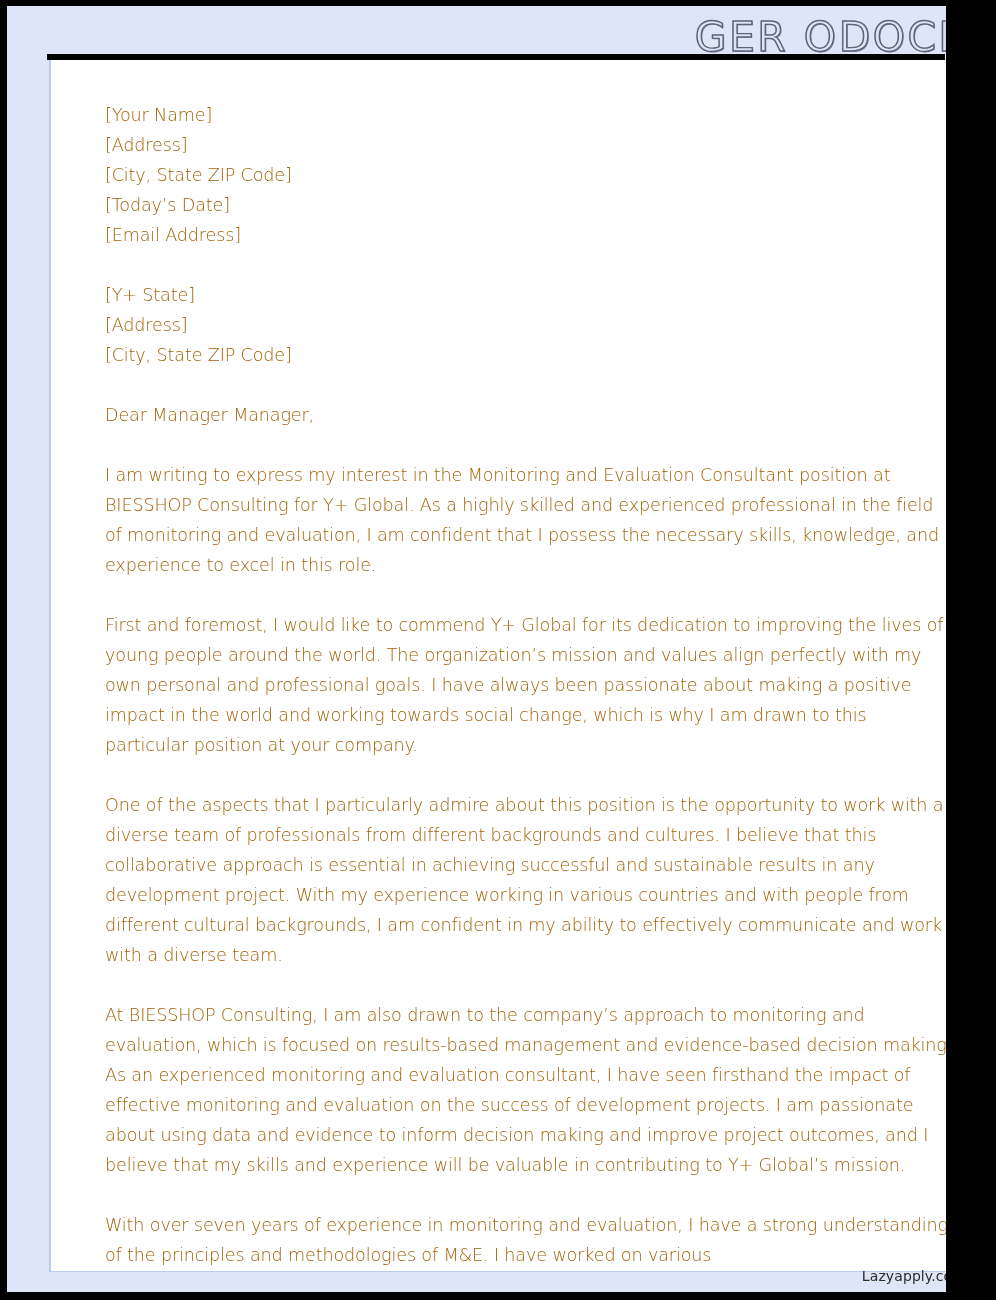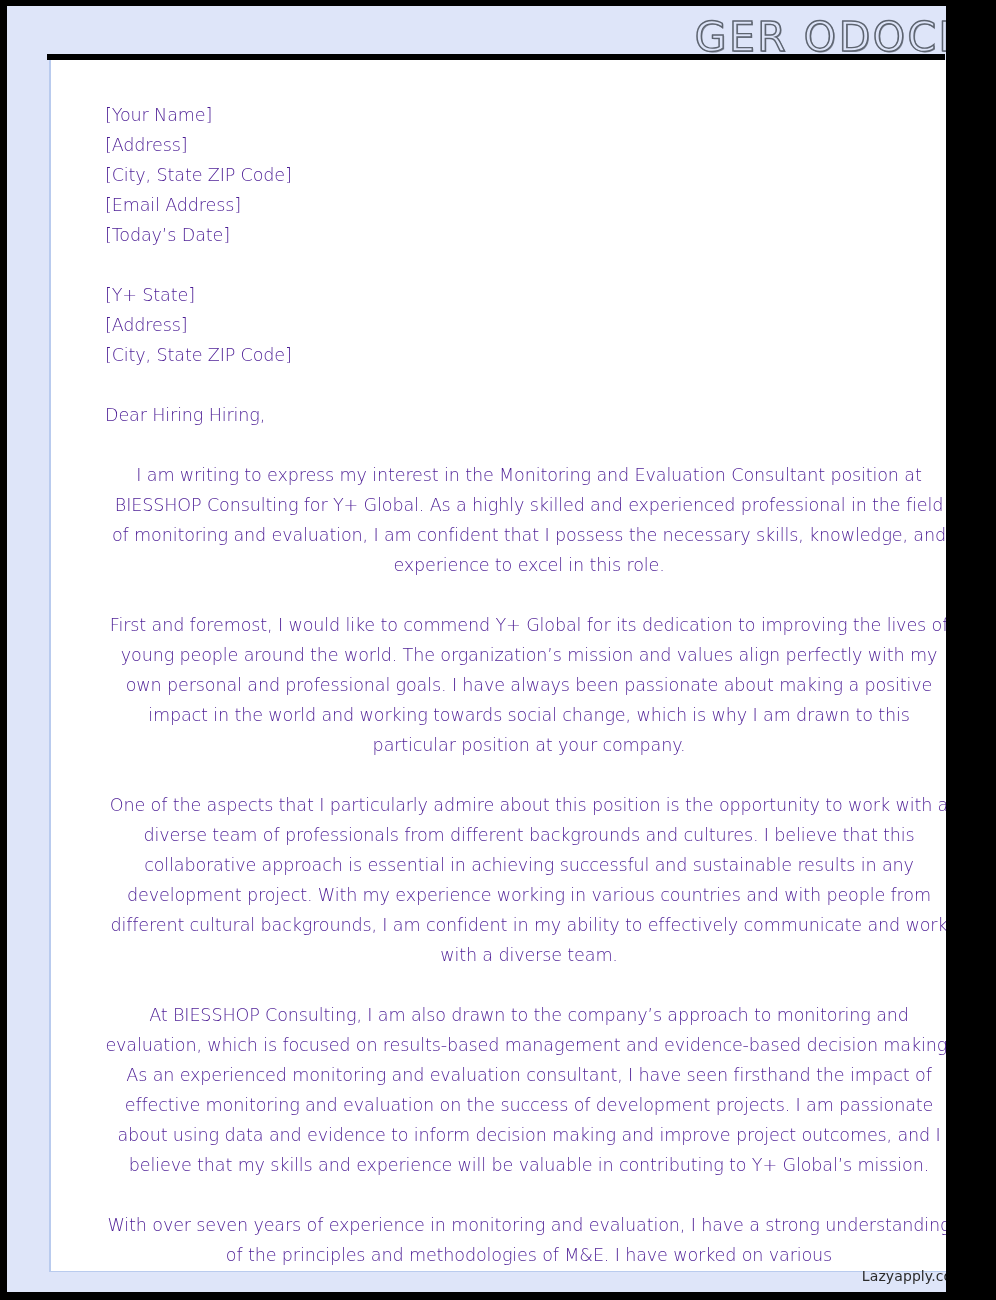--- a/index.html
+++ b/index.html
@@ -94,31 +94,31 @@
   
   .doc-body {
     position: absolute;
     left: 58px;
     top: 46px;
     width: 848px;
     font-family: "DejaVu Sans", "Liberation Sans", sans-serif;
     font-size: 17.6px;
     font-weight: 300;
     line-height: 30px;
-    color: #4c1d95;
+    color: #a16207;
     letter-spacing: -0.15px;
   }
 
   .addr-line { display: block; white-space: pre; }
 
   .block-gap { height: 30px; }
 
   .para {
     margin: 0 0 30px 0;
-    text-align: center;
+    text-align: left;
   }
   .para:last-child { margin-bottom: 12px; }
 
   .salutation { margin: 0 0 30px 0; }
 
   
   .watermark {
     position: absolute;
     right: 12px;
     bottom: 6px;
@@ -146,35 +146,35 @@
       <div class="page-top-rule"></div>
 
       <div class="sheet"></div>
 
       <div class="doc-body">
 
         <div>
           <span class="addr-line">[Your Name]</span>
           <span class="addr-line">[Address]</span>
           <span class="addr-line">[City, State ZIP Code]</span>
+          <span class="addr-line">[Today’s Date]</span>
           <span class="addr-line">[Email Address]</span>
-          <span class="addr-line">[Today’s Date]</span>
         </div>
 
         <div class="block-gap"></div>
 
         <div>
           <span class="addr-line">[Y+ State]</span>
           <span class="addr-line">[Address]</span>
           <span class="addr-line">[City, State ZIP Code]</span>
         </div>
 
         <div class="block-gap"></div>
 
-        <p class="salutation">Dear Hiring Hiring,</p>
+        <p class="salutation">Dear Manager Manager,</p>
 
         <p class="para">I am writing to express my interest in the Monitoring and Evaluation Consultant position at BIESSHOP Consulting for Y+ Global. As a highly skilled and experienced professional in the field of monitoring and evaluation, I am confident that I possess the necessary skills, knowledge, and experience to excel in this role.</p>
         <p class="para">First and foremost, I would like to commend Y+ Global for its dedication to improving the lives of young people around the world. The organization’s mission and values align perfectly with my own personal and professional goals. I have always been passionate about making a positive impact in the world and working towards social change, which is why I am drawn to this particular position at your company.</p>
         <p class="para">One of the aspects that I particularly admire about this position is the opportunity to work with a diverse team of professionals from different backgrounds and cultures. I believe that this collaborative approach is essential in achieving successful and sustainable results in any development project. With my experience working in various countries and with people from different cultural backgrounds, I am confident in my ability to effectively communicate and work with a diverse team.</p>
         <p class="para">At BIESSHOP Consulting, I am also drawn to the company’s approach to monitoring and evaluation, which is focused on results-based management and evidence-based decision making. As an experienced monitoring and evaluation consultant, I have seen firsthand the impact of effective monitoring and evaluation on the success of development projects. I am passionate about using data and evidence to inform decision making and improve project outcomes, and I believe that my skills and experience will be valuable in contributing to Y+ Global’s mission.</p>
         <p class="para">With over seven years of experience in monitoring and evaluation, I have a strong understanding of the principles and methodologies of M&amp;E. I have worked on various</p>
 
       </div>
 
       <div class="watermark" style="bottom: 8px; text-align: right;">Lazyapply.com</div>

